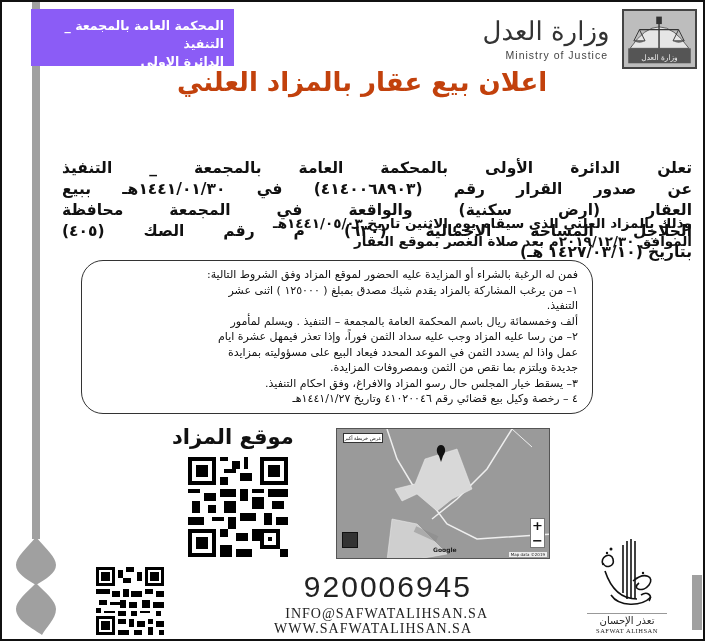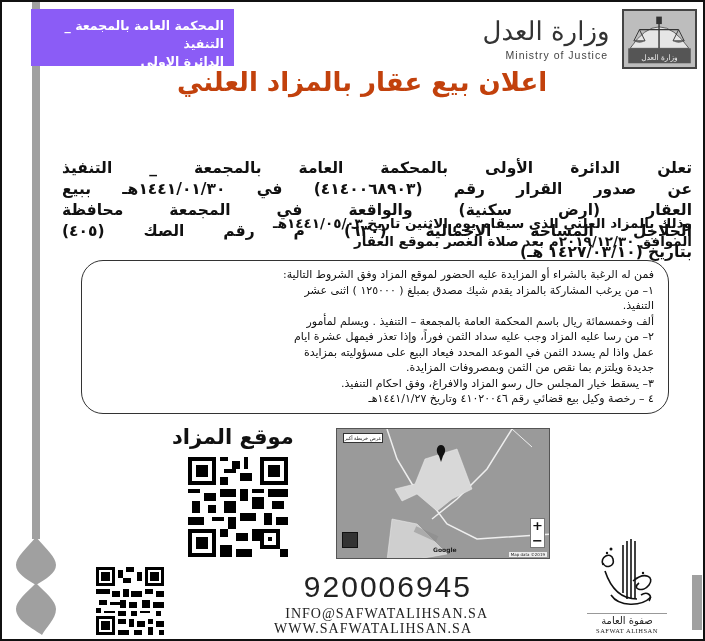--- a/index.html
+++ b/index.html
@@ -23,21 +23,21 @@
   .emblem { position: absolute; left: 620px; top: 7px; width: 75px; height: 60px; border: 2px solid #444; background: #bdbdbd; }
 
   .title { position: absolute; left: 60px; top: 62px; width: 600px; text-align: center; direction: rtl; font-family: "DejaVu Sans", sans-serif; font-weight: bold; font-size: 26px; line-height: 36px; color: #c2410c; }
 
   .body-text { position: absolute; left: 60px; top: 108px; width: 630px; direction: rtl; text-align: justify; font-family: "DejaVu Sans", sans-serif; font-weight: bold; font-size: 15.5px; line-height: 21px; color: #111; margin-top: 48px; }
   .body-text .line { display: block; white-space: nowrap; text-align-last: justify; }
   .body-text .line.short { text-align-last: right; }
   .body-text2 { position: absolute; left: 65px; top: 200px; width: 625px; direction: rtl; font-family: "DejaVu Sans", sans-serif; font-weight: bold; font-size: 13.5px; line-height: 18px; color: #111; margin-top: 12px; }
   .body-text2 .line { display: block; white-space: nowrap; text-align: right; }
 
-  .conditions { position: absolute; left: 79px; top: 258px; width: 588px; height: 154px; border: 1.5px solid #333; border-radius: 22px; direction: rtl; padding: 6px 14px 0 12px; font-family: "DejaVu Sans", sans-serif; font-size: 11px; line-height: 15.5px; color: #111; }
+  .conditions { position: absolute; left: 79px; top: 258px; width: 512px; height: 154px; border: 1.5px solid #333; border-radius: 22px; direction: rtl; padding: 6px 14px 0 12px; font-family: "DejaVu Sans", sans-serif; font-size: 11px; line-height: 15.5px; color: #111; }
   .conditions .line { display: block; white-space: nowrap; text-align: right; }
 
   .location-title { position: absolute; left: 170px; top: 420px; width: 150px; text-align: left; direction: rtl; font-family: "DejaVu Sans", sans-serif; font-weight: bold; font-size: 21px; line-height: 30px; color: #111; }
 
   .qr-big { position: absolute; left: 186px; top: 455px; width: 100px; height: 100px; }
   .qr-small { position: absolute; left: 93px; top: 565px; width: 70px; height: 68px; }
 
   .map { position: absolute; left: 334px; top: 426px; width: 214px; height: 131px; border: 1.5px solid #555; background: #9a9a9a; overflow: hidden; }
   .map svg { position: absolute; left: 0; top: 0; }
   .map-label { position: absolute; left: 6px; top: 4px; width: 40px; height: 10px; background: #fff; border: 1px solid #333; font-size: 5px; line-height: 8px; text-align: center; direction: rtl; }
@@ -250,17 +250,17 @@
         <path d="M6 28 C 2 20, 14 14, 16 22 C 18 30, 8 32, 6 26"></path>
         <path d="M8 34 C 14 52, 24 62, 40 62"></path>
         <path d="M36 44 C 48 34, 58 40, 52 48 C 46 56, 34 52, 42 46"></path>
         <path d="M14 58 C 22 70, 44 70, 54 60"></path>
         <path d="M44 58 C 50 54, 56 58, 52 64"></path>
       </g>
       <circle cx="14" cy="12" r="1.5" fill="#111"></circle>
       <circle cx="10" cy="16" r="1.2" fill="#111"></circle>
       <circle cx="46" cy="36" r="1.2" fill="#111"></circle>
     </svg>
-    <div class="safwat-ar">صفوة العامة</div>
+    <div class="safwat-ar">تعذر الإحسان</div>
     <div class="safwat-en">SAFWAT ALIHSAN</div>
   </div>
 
 </div>
 
 </body></html>

